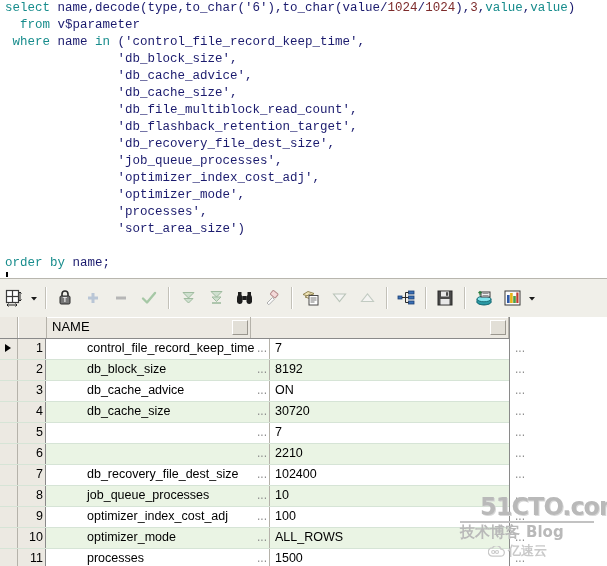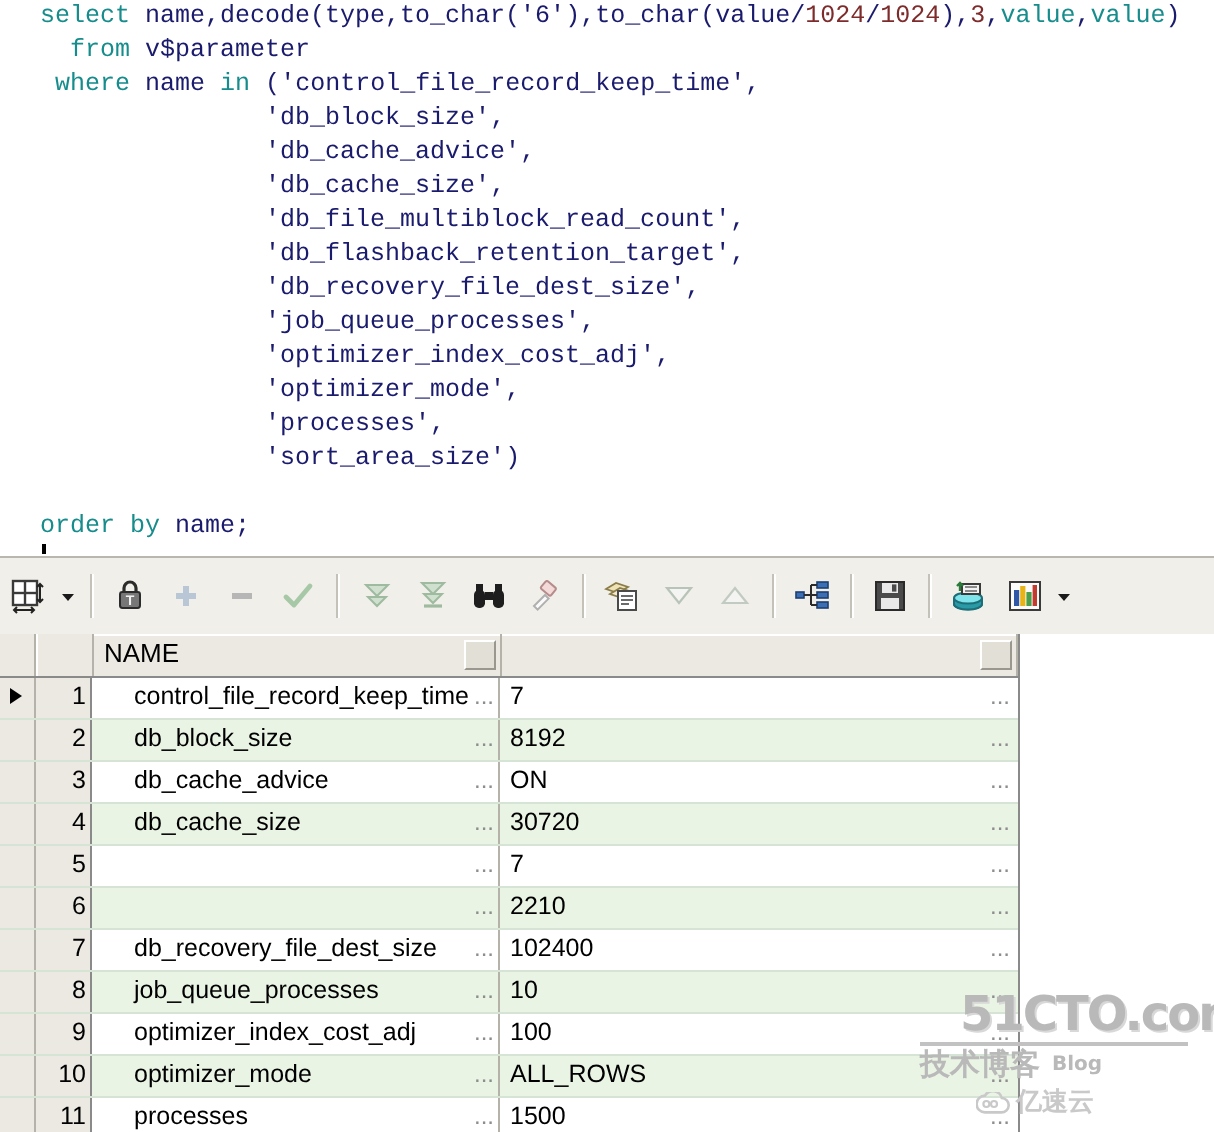--- a/index.html
+++ b/index.html
@@ -12,21 +12,21 @@
   #app{position:relative;width:607px;height:566px;}
 
   
   .editor{
     position:absolute;left:0;top:0;width:607px;height:277px;
     background:#ffffff;overflow:hidden;
     font-family:"Liberation Mono","DejaVu Sans Mono",monospace;
     font-size:12.5px;line-height:17px;
     white-space:pre;
   }
-  .editor .ln{display:block;height:17px;padding-left:20px;}
+  .editor .ln{display:block;height:17px;padding-left:5px;}
   .kw{color:#178c8c;}
   .id{color:#1b1b6e;}
   .str{color:#1b1b6e;}
   .num{color:#7d2b2b;}
   .pun{color:#1b1b6e;}
   .caret{
     display:inline-block;width:2px;height:13px;background:#000;
     vertical-align:-2px;margin-left:1px;
   }
 
@@ -111,20 +111,21 @@
     box-shadow:inset -1px 0 0 #8a8a8a;
     text-align:right;padding-right:3px;box-sizing:border-box;
     font-size:12.5px;line-height:19px;color:#000;
   }
   .row .c-name{
     width:204px;flex:0 0 204px;position:relative;
     padding-left:21px;box-sizing:border-box;
     font-size:12.5px;line-height:19px;color:#000;
     overflow:hidden;white-space:nowrap;
     box-shadow:inset -1px 0 0 #b5b2aa;
+    margin-left:20px;
   }
   .row .c-val{
     width:258px;flex:0 0 258px;position:relative;
     padding-left:5px;box-sizing:border-box;
     font-size:12.5px;line-height:19px;color:#000;
     overflow:hidden;white-space:nowrap;
   }
   .ell{
     position:absolute;right:3px;top:0;line-height:18px;
     color:#8d8d8d;font-size:12px;letter-spacing:0px;
@@ -150,21 +151,21 @@
     color:#b9b9b9;line-height:26px;
     text-shadow:1px 1px 0 #d8d8d8;
     margin-left:20px;
   }
   .wm-rule{width:134px;height:2px;background:#c2c2c2;margin:1px 0 1px 0;}
   .wm-sub{
     font-family:"DejaVu Sans", sans-serif;
     font-weight:bold;font-size:15px;color:#b9b9b9;line-height:17px;
     display:flex;align-items:flex-end;gap:6px;
   }
-  .wm-blog{font-size:10px;color:#b9b9b9;}
+  .wm-blog{font-size:15px;color:#b9b9b9;}
   .wm-cloud{
     display:flex;align-items:center;gap:3px;
     font-family:"DejaVu Sans", sans-serif;
     font-weight:bold;font-size:13px;color:#c9c9c9;
     margin-top:1px;margin-left:28px;
   }
 </style>
 </head>
 <body>
 

